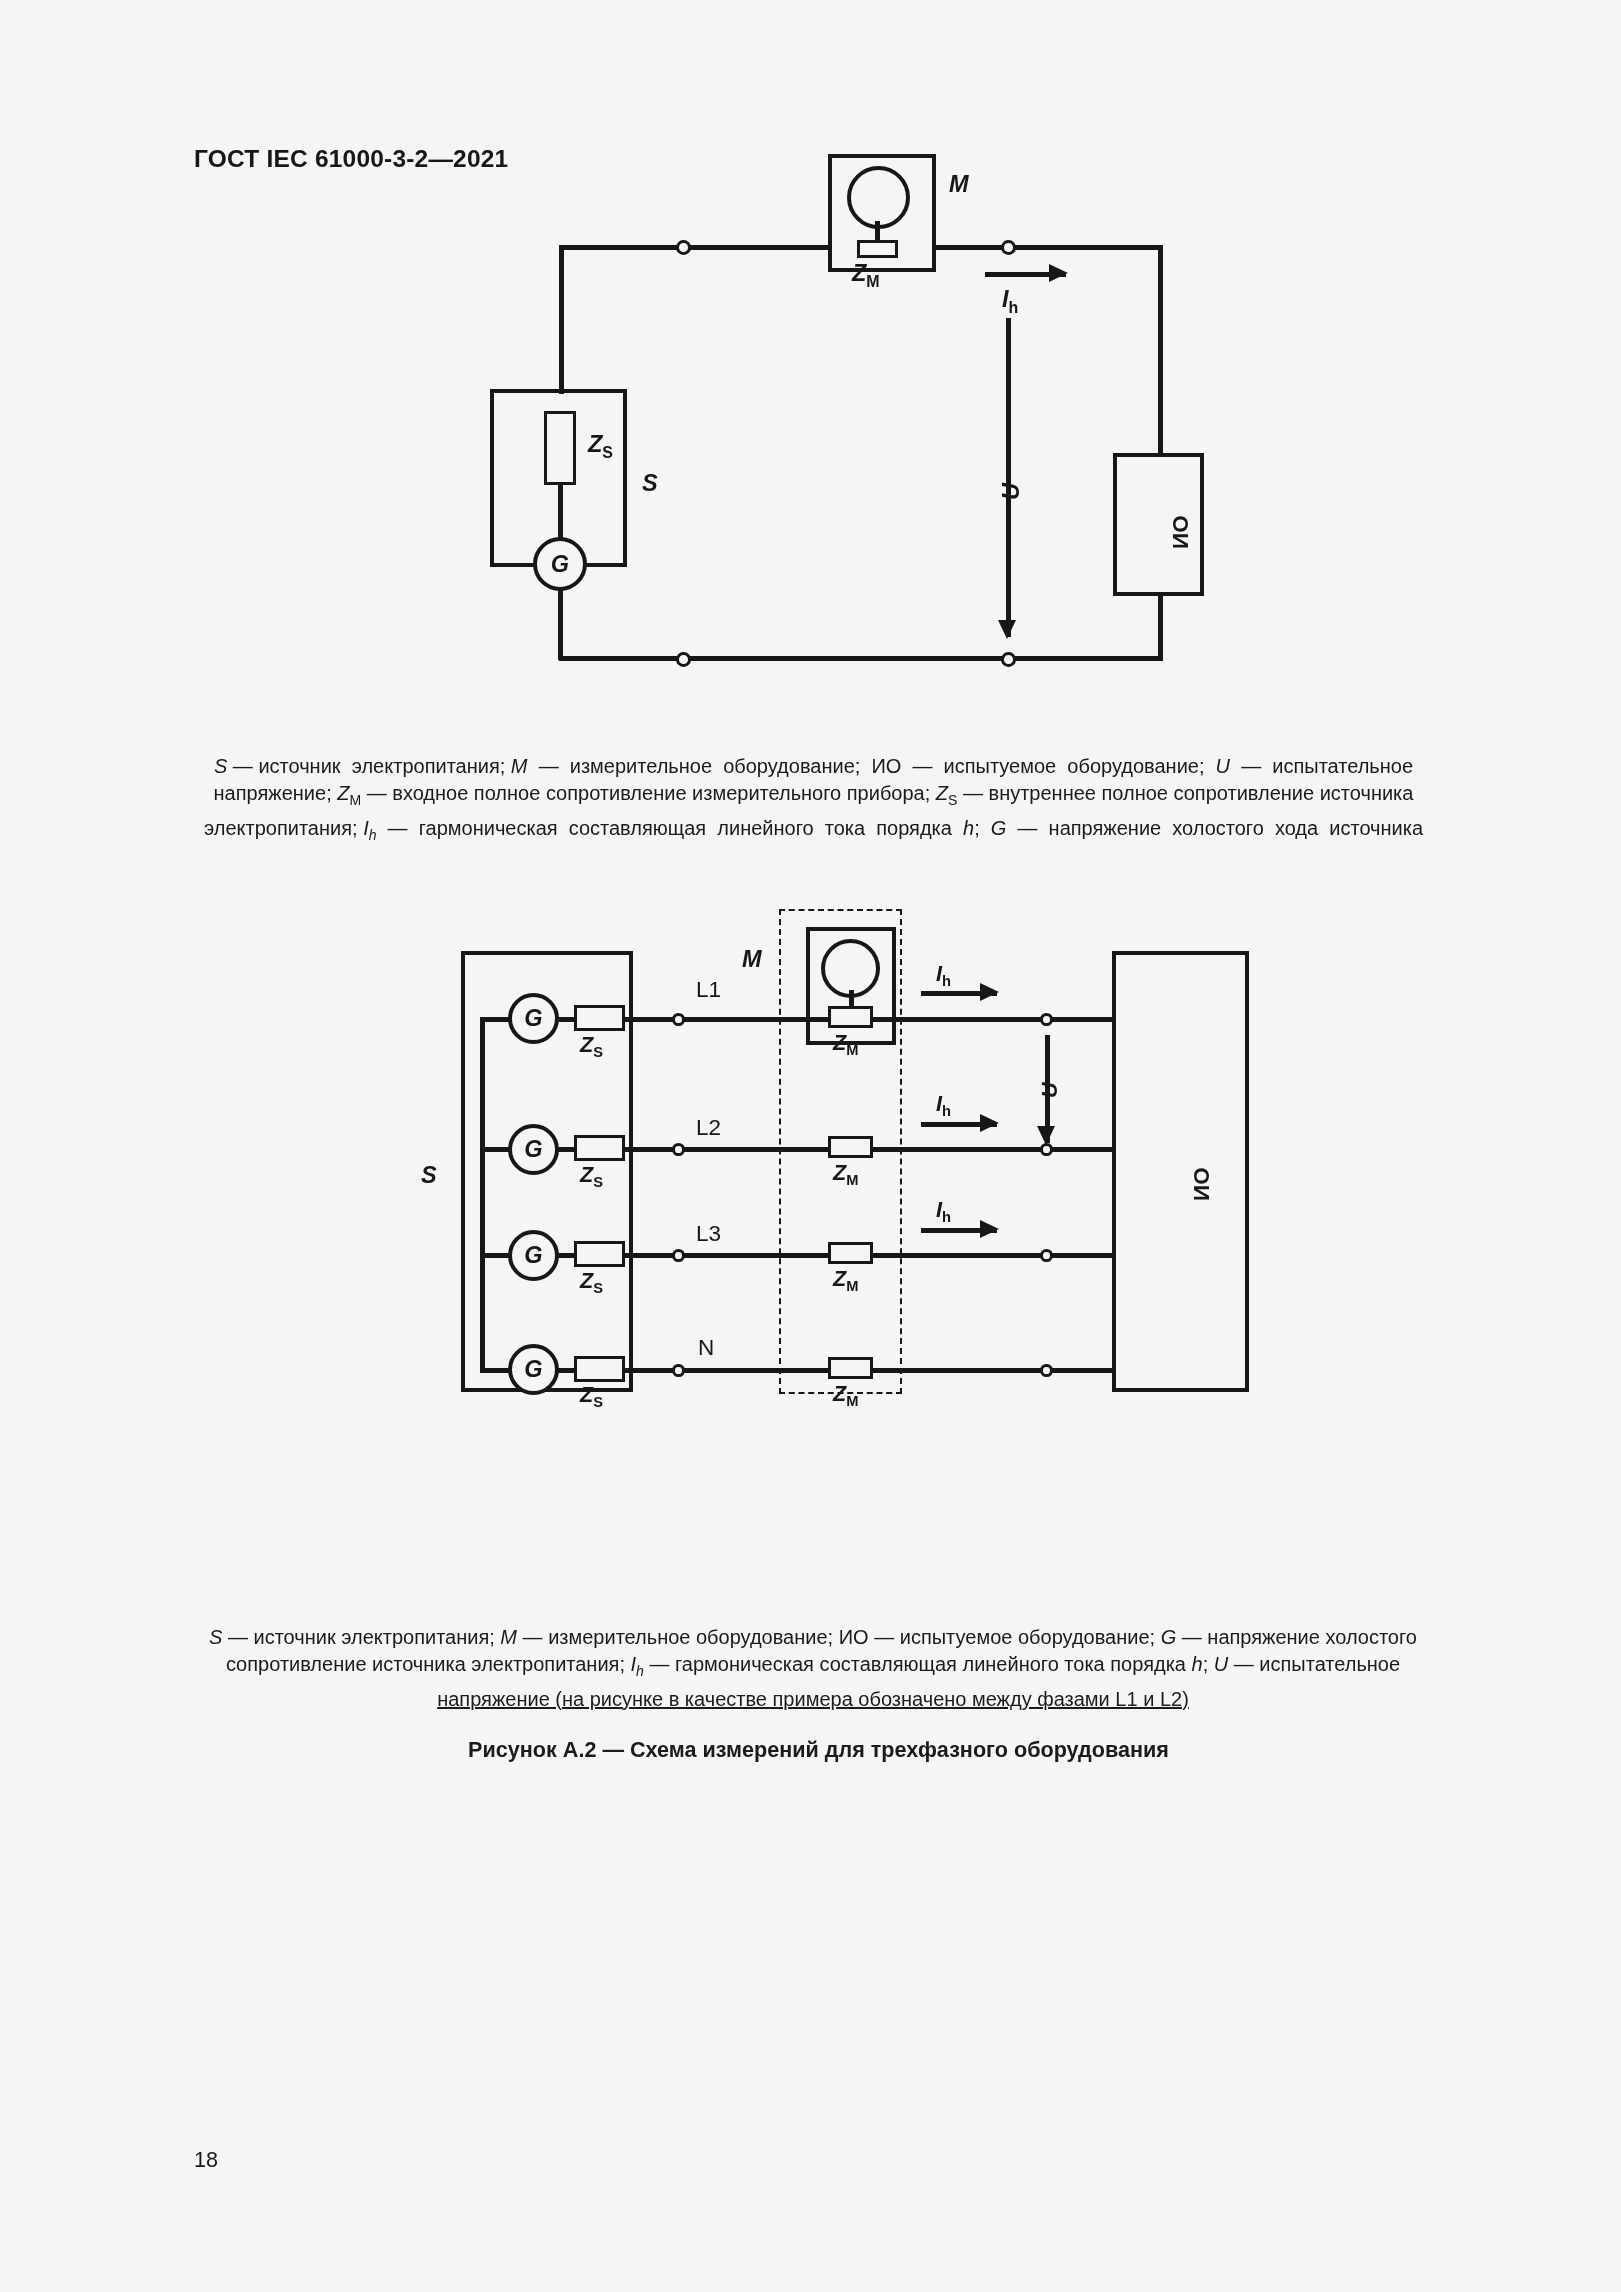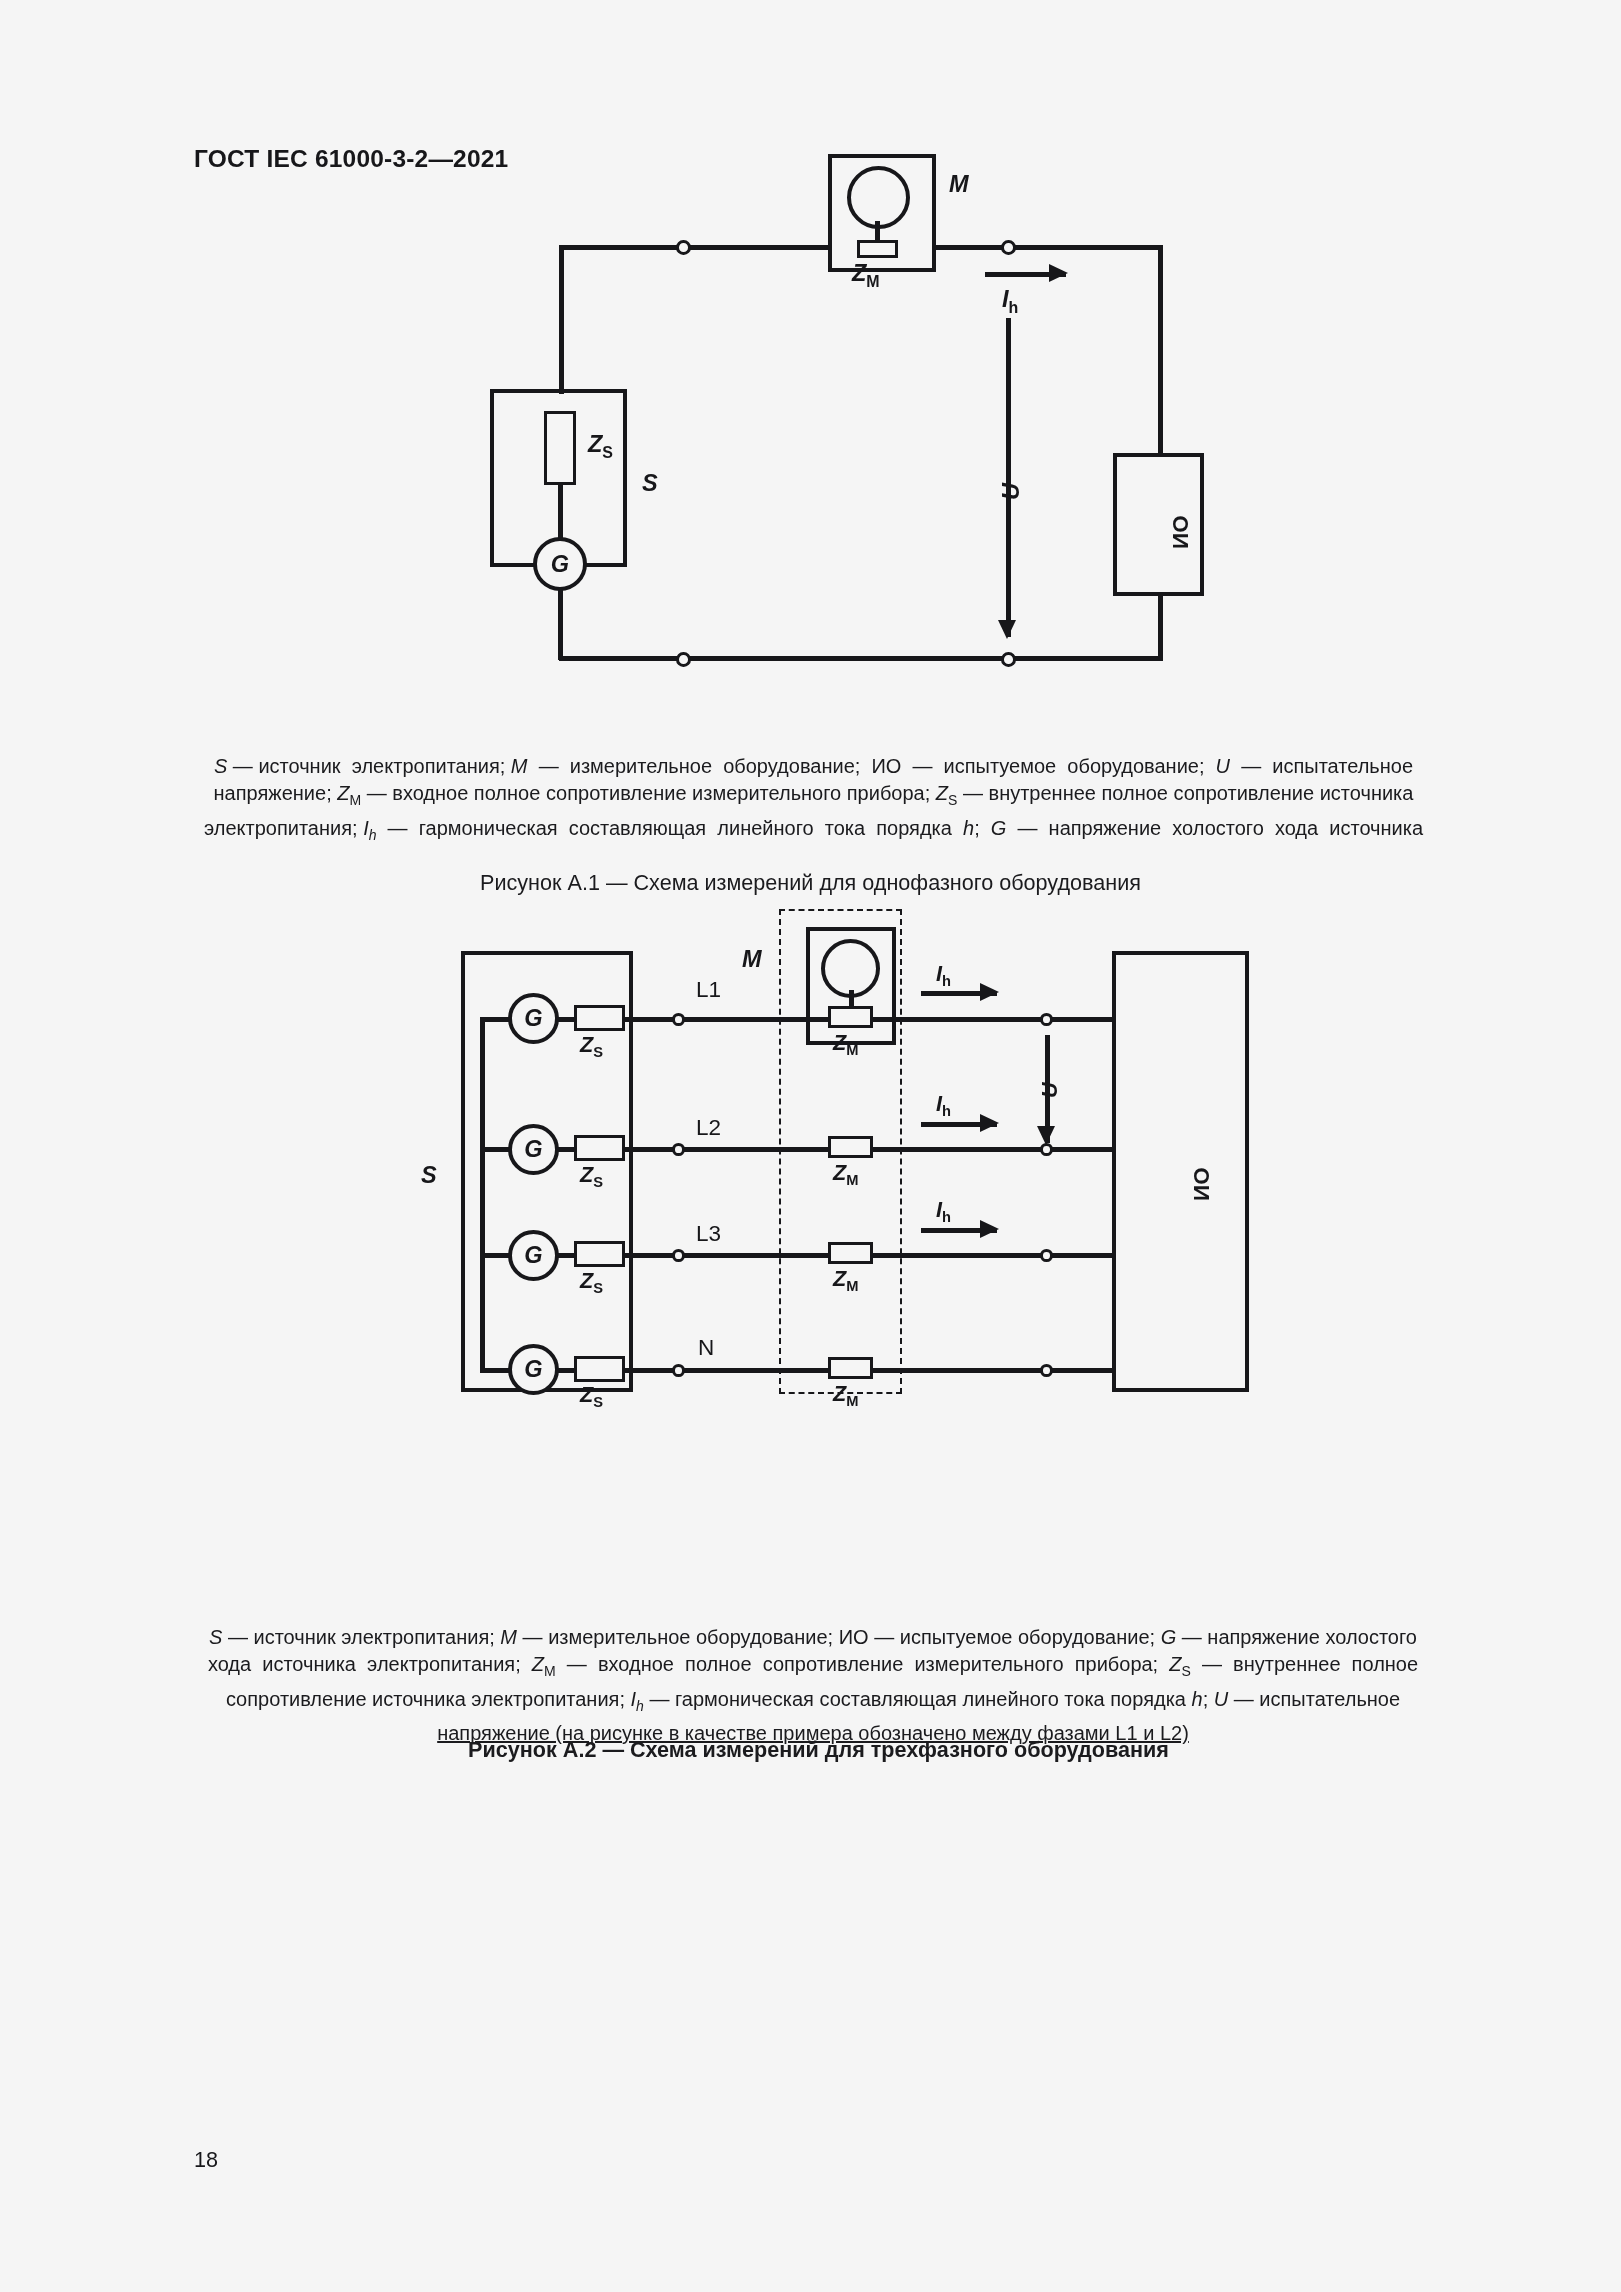--- a/index.html
+++ b/index.html
@@ -239,21 +239,20 @@
     <div>
       <span class="it">S</span> — источник&nbsp; электропитания; <span class="it">M</span> &nbsp;— &nbsp;измерительное&nbsp; оборудование; &nbsp;ИО&nbsp; —&nbsp; испытуемое&nbsp; оборудование; &nbsp;<span class="it">U</span>&nbsp; —&nbsp; испытательное
     </div>
     <div>
       напряжение; <span class="it">Z</span><sub>M</sub> — входное полное сопротивление измерительного прибора; <span class="it">Z</span><sub>S</sub> — внутреннее полное сопротивление источника
     </div>
     <div>
       электропитания; <span class="it">I</span><sub><span class="it">h</span></sub> &nbsp;—&nbsp; гармоническая&nbsp; составляющая&nbsp; линейного&nbsp; тока&nbsp; порядка&nbsp; <span class="it">h</span>; &nbsp;<span class="it">G</span>&nbsp; —&nbsp; напряжение&nbsp; холостого&nbsp; хода&nbsp; источника
     </div>
   </div>
-  <div class="figtitle title1">Рисунок А.1 — Схема измерений для однофазного оборудования</div>
 
   <div class="figure fig2">
 
     <div class="boxline" style="left:461px; top:39px; width:172px; height:441px;"></div>
     <div class="lbl" style="left:421px; top:250px;"><span>S</span></div>
 
     <div class="wire vwire" style="left:480px; top:106px; height:353px;"></div>
 
     <div class="dashbox" style="left:779px; top:-2.9px; width:123px; height:485px;"></div>
     <div class="lbl" style="left:742px; top:34px;"><span>M</span></div>
@@ -329,23 +328,20 @@
     <div class="boxthin" style="left:828px; top:445px; width:45px; height:21.6px;"></div>
     <div class="lbl" style="left:833px; top:469px; font-size:21.6px;"><span class="it">Z</span><sub>M</sub></div>
     <div class="lbl-plain" style="left:698px; top:423px; font-size:22.5px;"><span>N</span></div>
   </div>
 
   <div class="legend legend2">
     <div>
       <span class="it">S</span> — источник электропитания; <span class="it">M</span> — измерительное оборудование; ИО — испытуемое оборудование; <span class="it">G</span> — напряжение холостого
     </div>
     <div>
-      хода&nbsp; источника&nbsp; электропитания; &nbsp;<span class="it">Z</span><sub>M</sub>&nbsp; —&nbsp; входное&nbsp; полное&nbsp; сопротивление&nbsp; измерительного&nbsp; прибора; &nbsp;<span class="it">Z</span><sub>S</sub>&nbsp; —&nbsp; внутреннее&nbsp; полное
-    </div>
-    <div>
       сопротивление источника электропитания; <span class="it">I</span><sub><span class="it">h</span></sub> — гармоническая составляющая линейного тока порядка <span class="it">h</span>; <span class="it">U</span> — испытательное
     </div>
     <div style="text-align:right;text-decoration:underline;">
       напряжение (на рисунке в качестве примера обозначено между фазами L1 и L2)
     </div>
   </div>
   <div class="figtitle title2">Рисунок А.2 — Схема измерений для трехфазного оборудования</div>
 
   <div class="pagenum">18</div>
 

